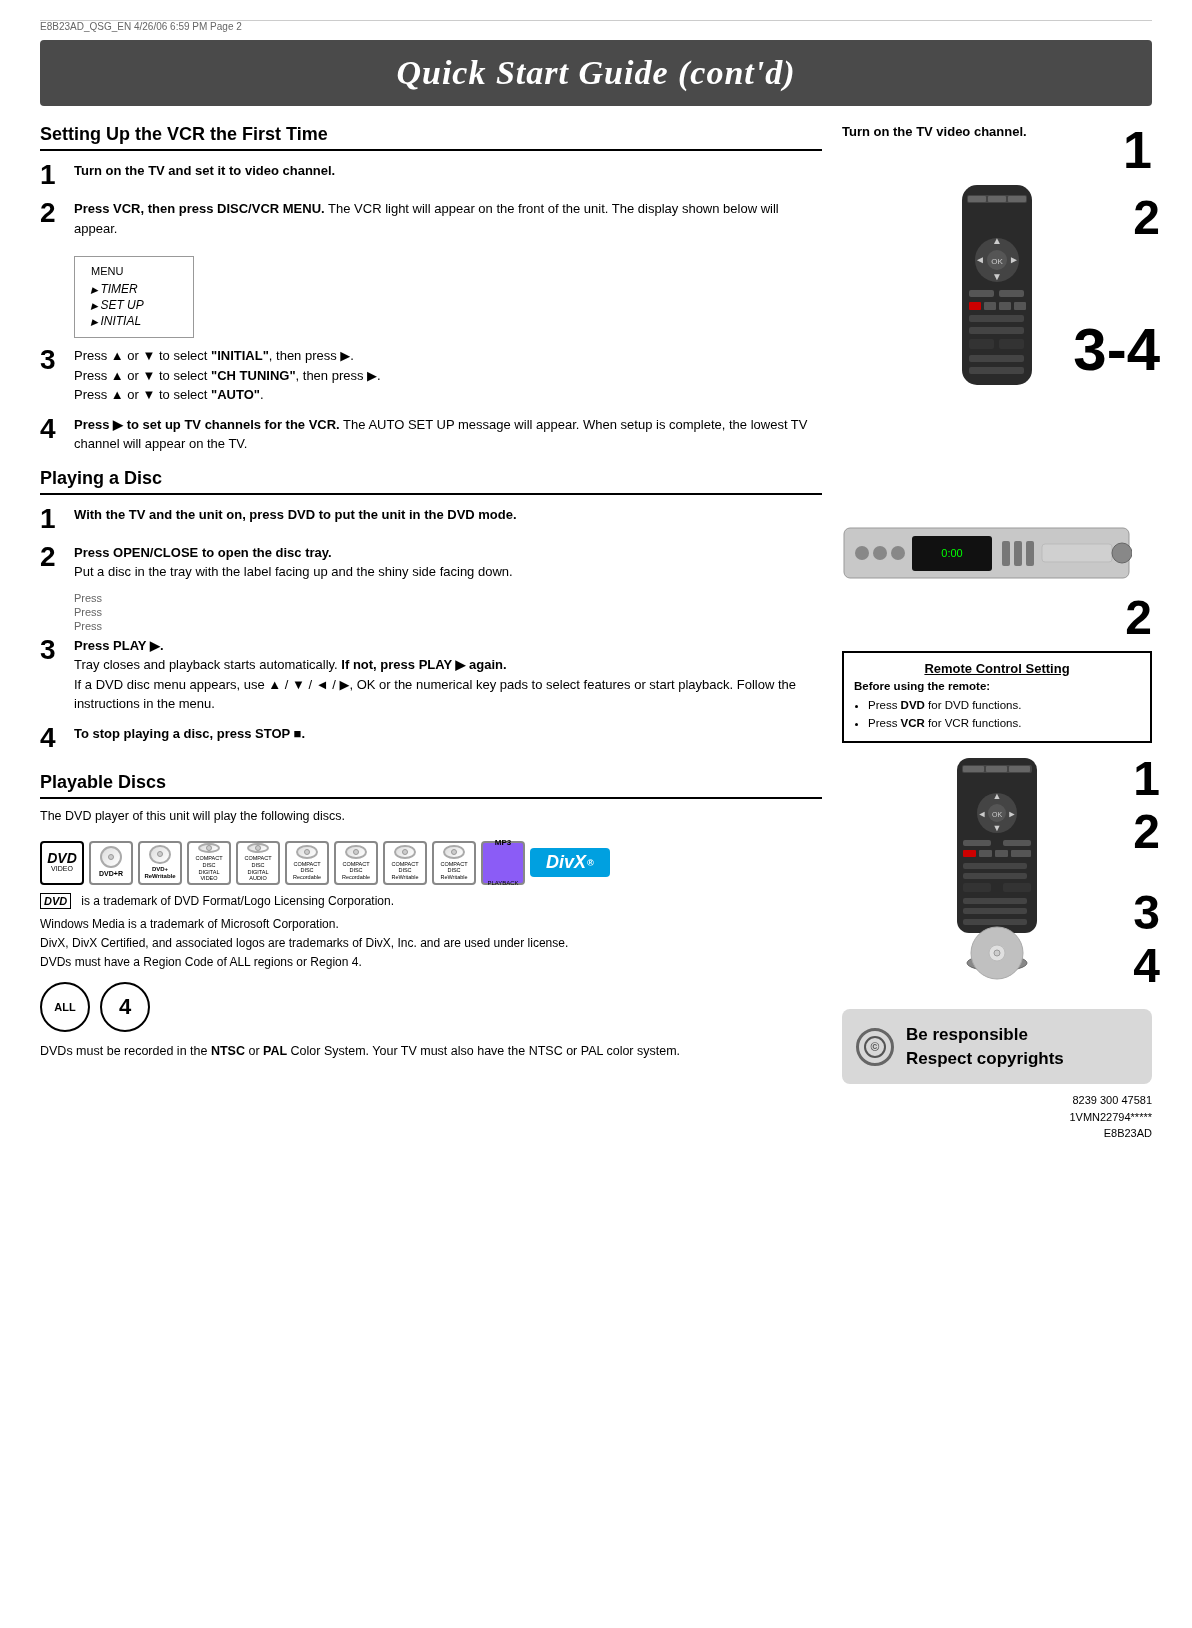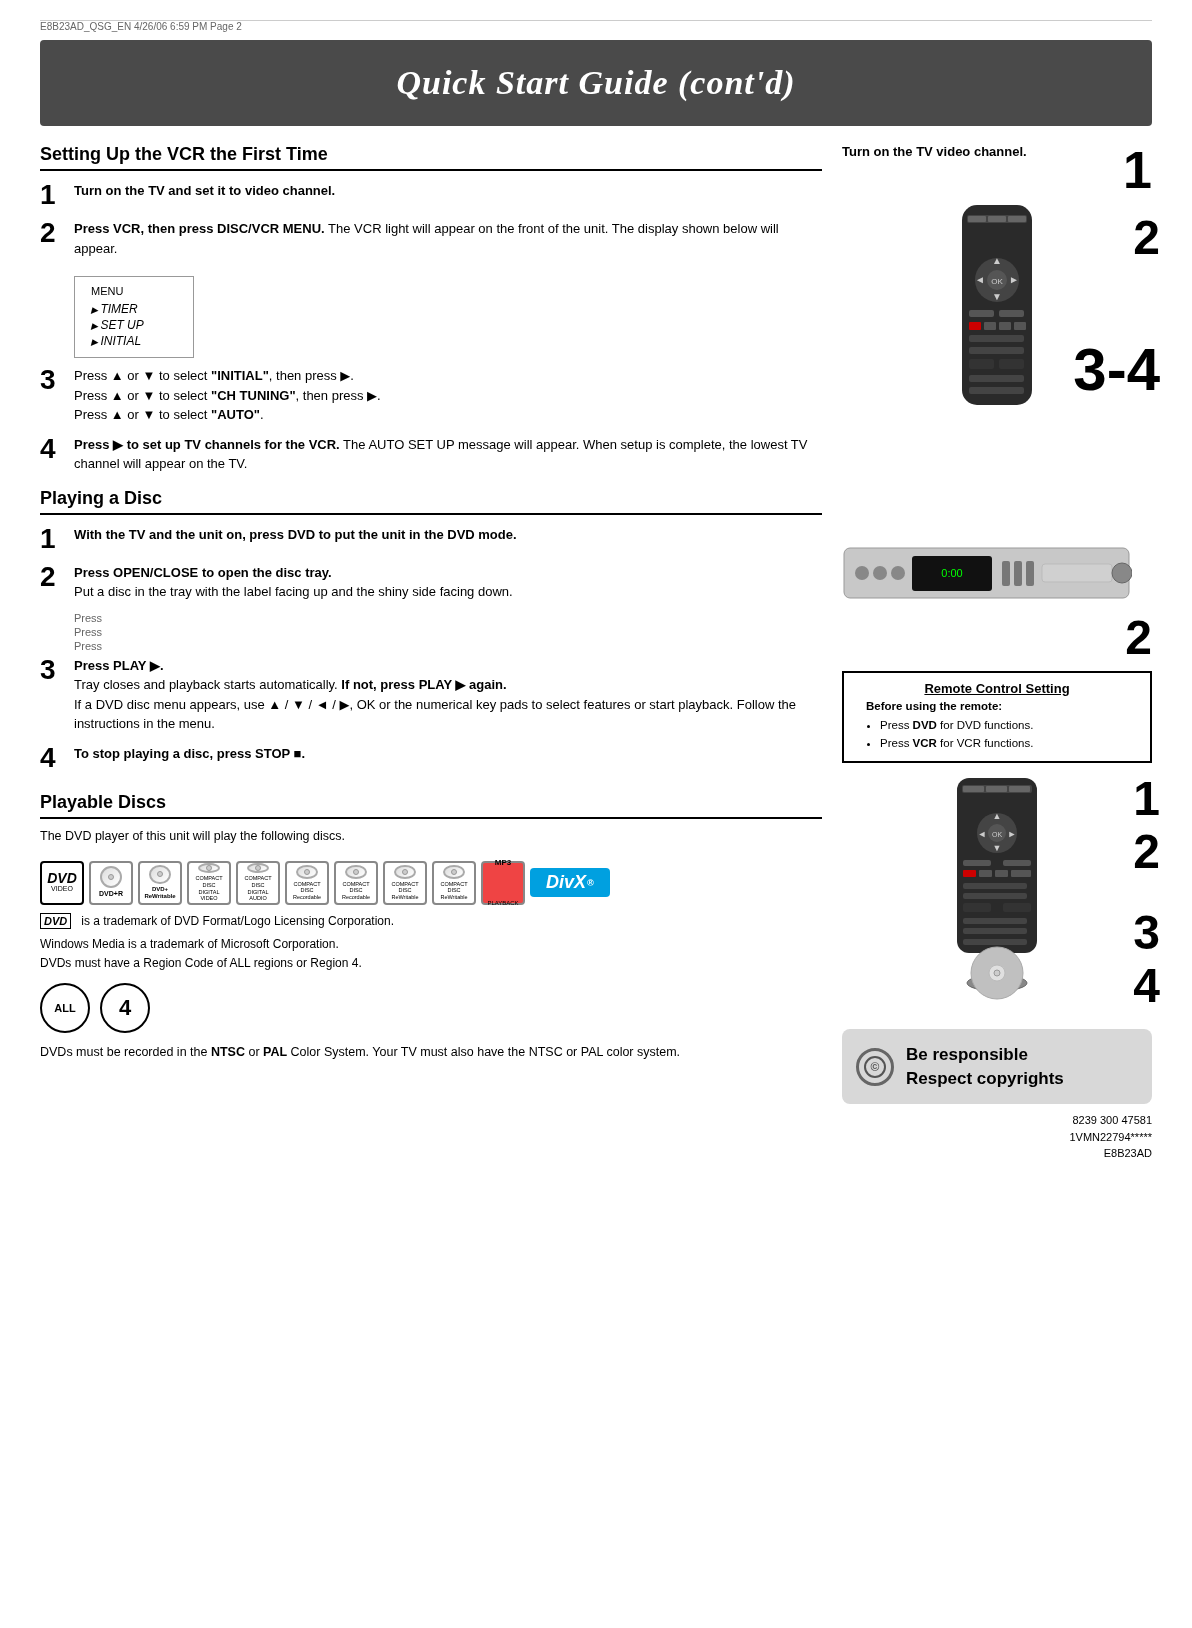--- a/index.html
+++ b/index.html
@@ -16,21 +16,21 @@
     .page-header {
       font-size: 10px;
       color: #666;
       margin-bottom: 8px;
       border-top: 1px solid #ccc;
       padding-top: 0;
     }
     .title-bar {
       background: #4a4a4a;
       text-align: center;
-      padding: 24px 20px;
+      padding: 14px 20px;
       margin-bottom: 18px;
       border-radius: 4px;
     }
     .title-bar h1 {
       font-family: Georgia, serif;
       font-style: italic;
       font-size: 34px;
       color: #fff;
       font-weight: bold;
       letter-spacing: 1px;
@@ -373,38 +373,39 @@
           <div style="font-size:5.5px; text-align:center;">COMPACT<br>DISC<br>ReWritable</div>
         </div>
 
         <div class="cd-icon">
           <div class="cd-circle">
               <div class="cd-hole"></div>
             </div>
           <div style="font-size:5.5px; text-align:center;">COMPACT<br>DISC<br>ReWritable</div>
         </div>
 
-        <div class="cd-icon" style="background:#ef4444;gap:32px;">
+        <div class="cd-icon" style="background:#8b5cf6;gap:32px;">
           <div style="font-size:8px; font-weight:bold;">MP3</div>
           <div style="font-size:6px;">PLAYBACK</div>
         </div>
 
         <div style="background:#00a0e0; color:#fff; font-size:18px; font-weight:bold; font-style:italic; padding:4px 16px; border-radius:4px; display:flex; align-items:center;">
           <span>DivX</span>
           <span style="font-size:9px; vertical-align:super; color:#fff; margin-left:1px;">®</span>
         </div>
       </div>
 
       <div style="display:flex; align-items:center; margin-bottom:6px; gap:6px;">
         <span class="dvd-tm">DVD</span>
         <span style="font-size:12px;">is a trademark of DVD Format/Logo Licensing Corporation.</span>
       </div>
 
       <div class="footnotes">
         <p>Windows Media is a trademark of Microsoft Corporation.</p>
+        <p>DivX, DivX Certified, and associated logos are trademarks of DivX, Inc. and are used under license.</p>
         <p>DVDs must have a Region Code of ALL regions or Region 4.</p>
       </div>
 
       <div class="region-logos">
         <div class="region-circle" style="font-size:11px; font-weight:bold; text-align:center; line-height:1.1;">
           ALL
         </div>
         <div class="region-circle" style="font-size:22px;">
           4
         </div>
@@ -487,21 +488,21 @@
         <rect x="200" y="18" width="70" height="18" rx="3" fill="#d0d0d0" stroke="#bbb"></rect>
         <circle cx="280" cy="27" r="10" fill="#888" stroke="#666"></circle>
 
       </svg>
     </div>
 
     <div style="position:relative; display:flex; justify-content:flex-end; margin-bottom:6px;">
       <div style="font-size:48px; font-weight:bold;">2</div>
     </div>
 
-    <div style="border:2px solid #000; padding:8px 22px; background:#fff; font-size:11.5px; margin-bottom:10px; position:relative;">
+    <div style="border:2px solid #000; padding:8px 10px; background:#fff; font-size:11.5px; margin-bottom:10px; position:relative;">
       <div style="font-size:13px; font-weight:bold; text-decoration:underline; text-align:center; margin-bottom:4px;">Remote Control Setting</div>
       <strong>Before using the remote:</strong>
       <ul style="list-style:disc; padding-left:14px; line-height:1.6; margin-top:4px;">
         <li>Press <strong>DVD</strong> for DVD functions.</li>
         <li>Press <strong>VCR</strong> for VCR functions.</li>
       </ul>
     </div>
 
     <div style="position:relative; display:flex; justify-content:center;">
 

